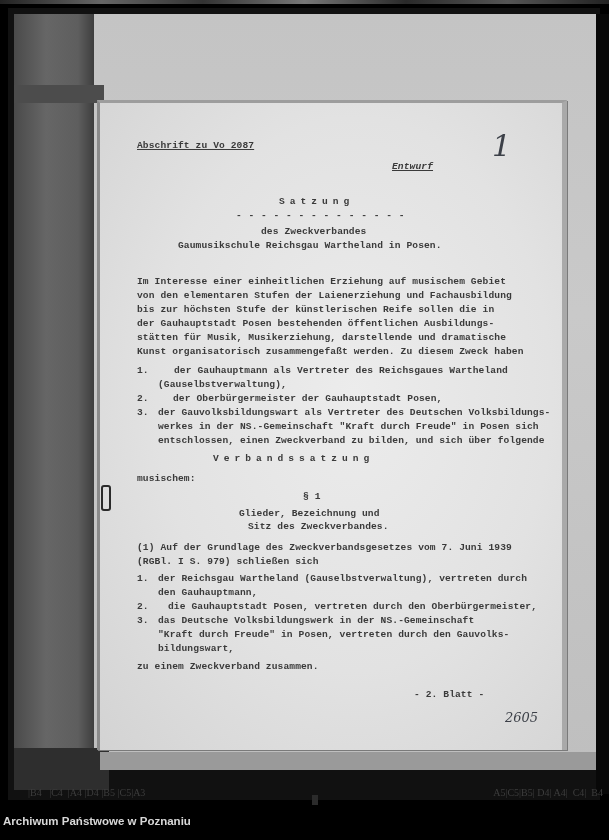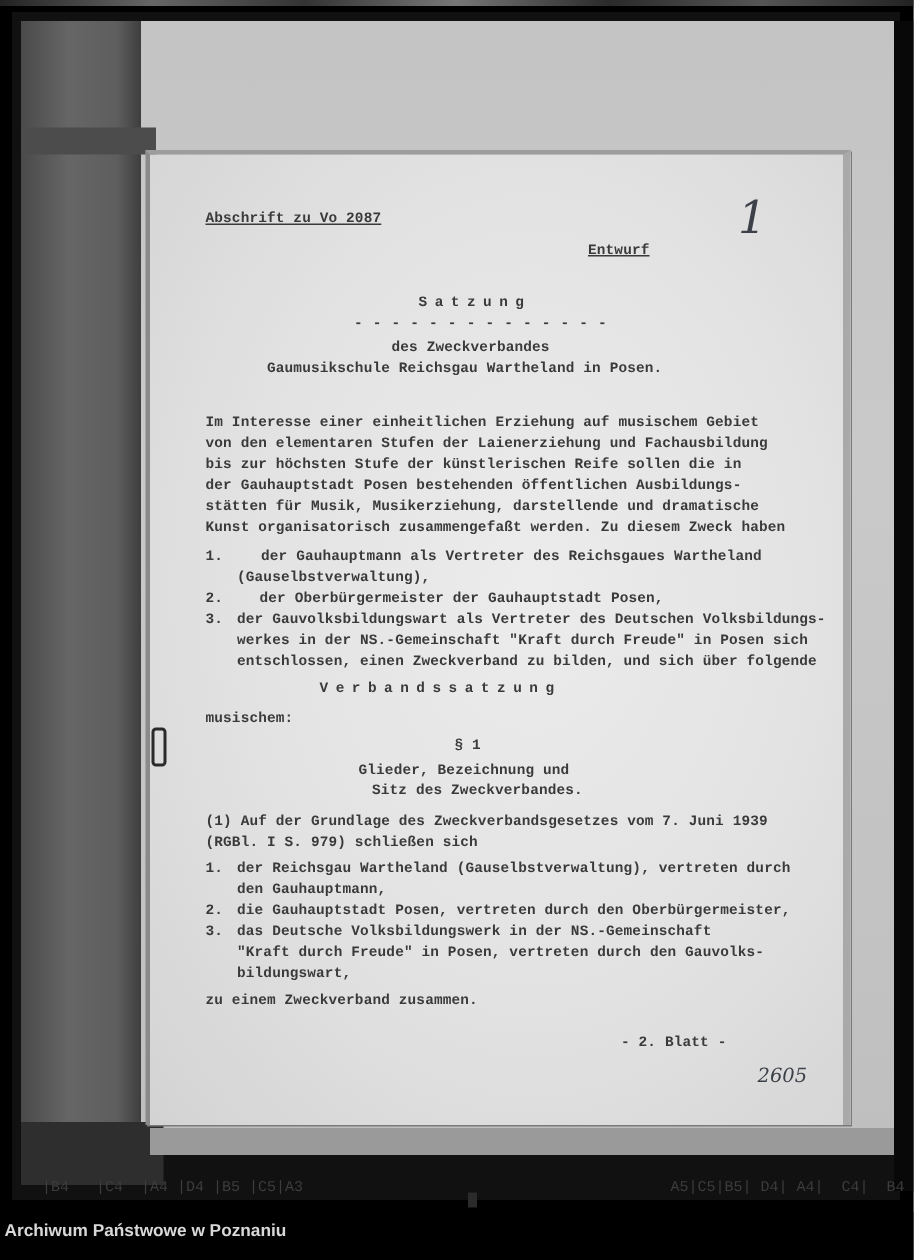--- a/index.html
+++ b/index.html
@@ -33,21 +33,21 @@
     }
     .spine-bottom {
       position: absolute; left: 14px; top: 748px; width: 95px; height: 42px;
       background: #2e2e2e;
     }
     .bottom-strip {
       position: absolute; left: 100px; top: 752px; width: 496px; height: 18px;
       background: #9a9a9a;
     }
     .strip-codes {
-      position: absolute; top: 787px; height: 14px; font-family: Liberation Mono, monospace;
+      position: absolute; top: 787px; height: 14px; font-family: Liberation Serif, serif;
       font-size: 10px; color: #3d3d3d; letter-spacing: 0px; white-space: pre;
     }
     .strip-left { left: 28px; }
     .strip-right { right: 6px; margin-left: 20px; }
     .strip-mark {
       position: absolute; left: 312px; top: 795px; width: 6px; height: 10px; background: #2b2b2b;
     }
     .right-edge {
       position: absolute; left: 596px; top: 14px; width: 13px; height: 780px; background: #080808;
     }
@@ -95,21 +95,21 @@
 <div class="right-edge"></div>
 <div class="bottom-strip"></div>
 <div class="strip-codes strip-left">|B4   |C4  |A4 |D4 |B5 |C5|A3</div>
 <div class="strip-mark"></div>
 <div class="strip-codes strip-right">A5|C5|B5| D4| A4|  C4|  B4</div>
 
 <div class="paper"></div>
 <div class="clip"></div>
 
 <div class="text u" style="left:137px; top:139px;">Abschrift zu Vo 2087</div>
-<div class="text u" style="left:392px; top:160px;">Entwurf</div>
+<div class="text u" style="left:392px; top:160px;font-style:italic;">Entwurf</div>
 <div class="hand" style="left:492px; top:128px; font-size:30px;">1</div>
 
 <div class="text spaced" style="left:279px; top:195px;">Satzung</div>
 <div class="text" style="left:236px; top:209px; letter-spacing:0.5px;">- - - - - - - - - - - - - -</div>
 <div class="text" style="left:261px; top:225px;">des Zweckverbandes</div>
 <div class="text" style="left:178px; top:239px;">Gaumusikschule Reichsgau Wartheland in Posen.</div>
 
 <div class="text" style="left:137px; top:275px;">Im Interesse einer einheitlichen Erziehung auf musischem Gebiet</div>
 <div class="text" style="left:137px; top:289px;">von den elementaren Stufen der Laienerziehung und Fachausbildung</div>
 <div class="text" style="left:137px; top:303px;">bis zur höchsten Stufe der künstlerischen Reife sollen die in</div>
@@ -134,21 +134,21 @@
 <div class="text" style="left:239px; top:507px;">Glieder, Bezeichnung und</div>
 <div class="text" style="left:248px; top:520px;">Sitz des Zweckverbandes.</div>
 
 <div class="text" style="left:137px; top:541px;text-align:right;">(1) Auf der Grundlage des Zweckverbandsgesetzes vom 7. Juni 1939</div>
 <div class="text" style="left:137px; top:555px;">(RGBl. I S. 979) schließen sich</div>
 
 <div class="text" style="left:137px; top:572px;">1.</div>
 <div class="text" style="left:158px; top:572px;">der Reichsgau Wartheland (Gauselbstverwaltung), vertreten durch</div>
 <div class="text" style="left:158px; top:586px;">den Gauhauptmann,</div>
 <div class="text" style="left:137px; top:600px;">2.</div>
-<div class="text" style="left:158px; top:600px;">die Gauhauptstadt Posen, vertreten durch den Oberbürgermeister,</div>
+<div class="text" style="left:168px; top:600px;">die Gauhauptstadt Posen, vertreten durch den Oberbürgermeister,</div>
 <div class="text" style="left:137px; top:614px;">3.</div>
 <div class="text" style="left:158px; top:614px;">das Deutsche Volksbildungswerk in der NS.-Gemeinschaft</div>
 <div class="text" style="left:158px; top:628px;">"Kraft durch Freude" in Posen, vertreten durch den Gauvolks-</div>
 <div class="text" style="left:158px; top:642px;">bildungswart,</div>
 
 <div class="text" style="left:137px; top:660px;">zu einem Zweckverband zusammen.</div>
 
 <div class="text" style="left:414px; top:688px;">- 2. Blatt -</div>
 <div class="hand" style="left:505px; top:710px; font-size:13px;">2605</div>
 

